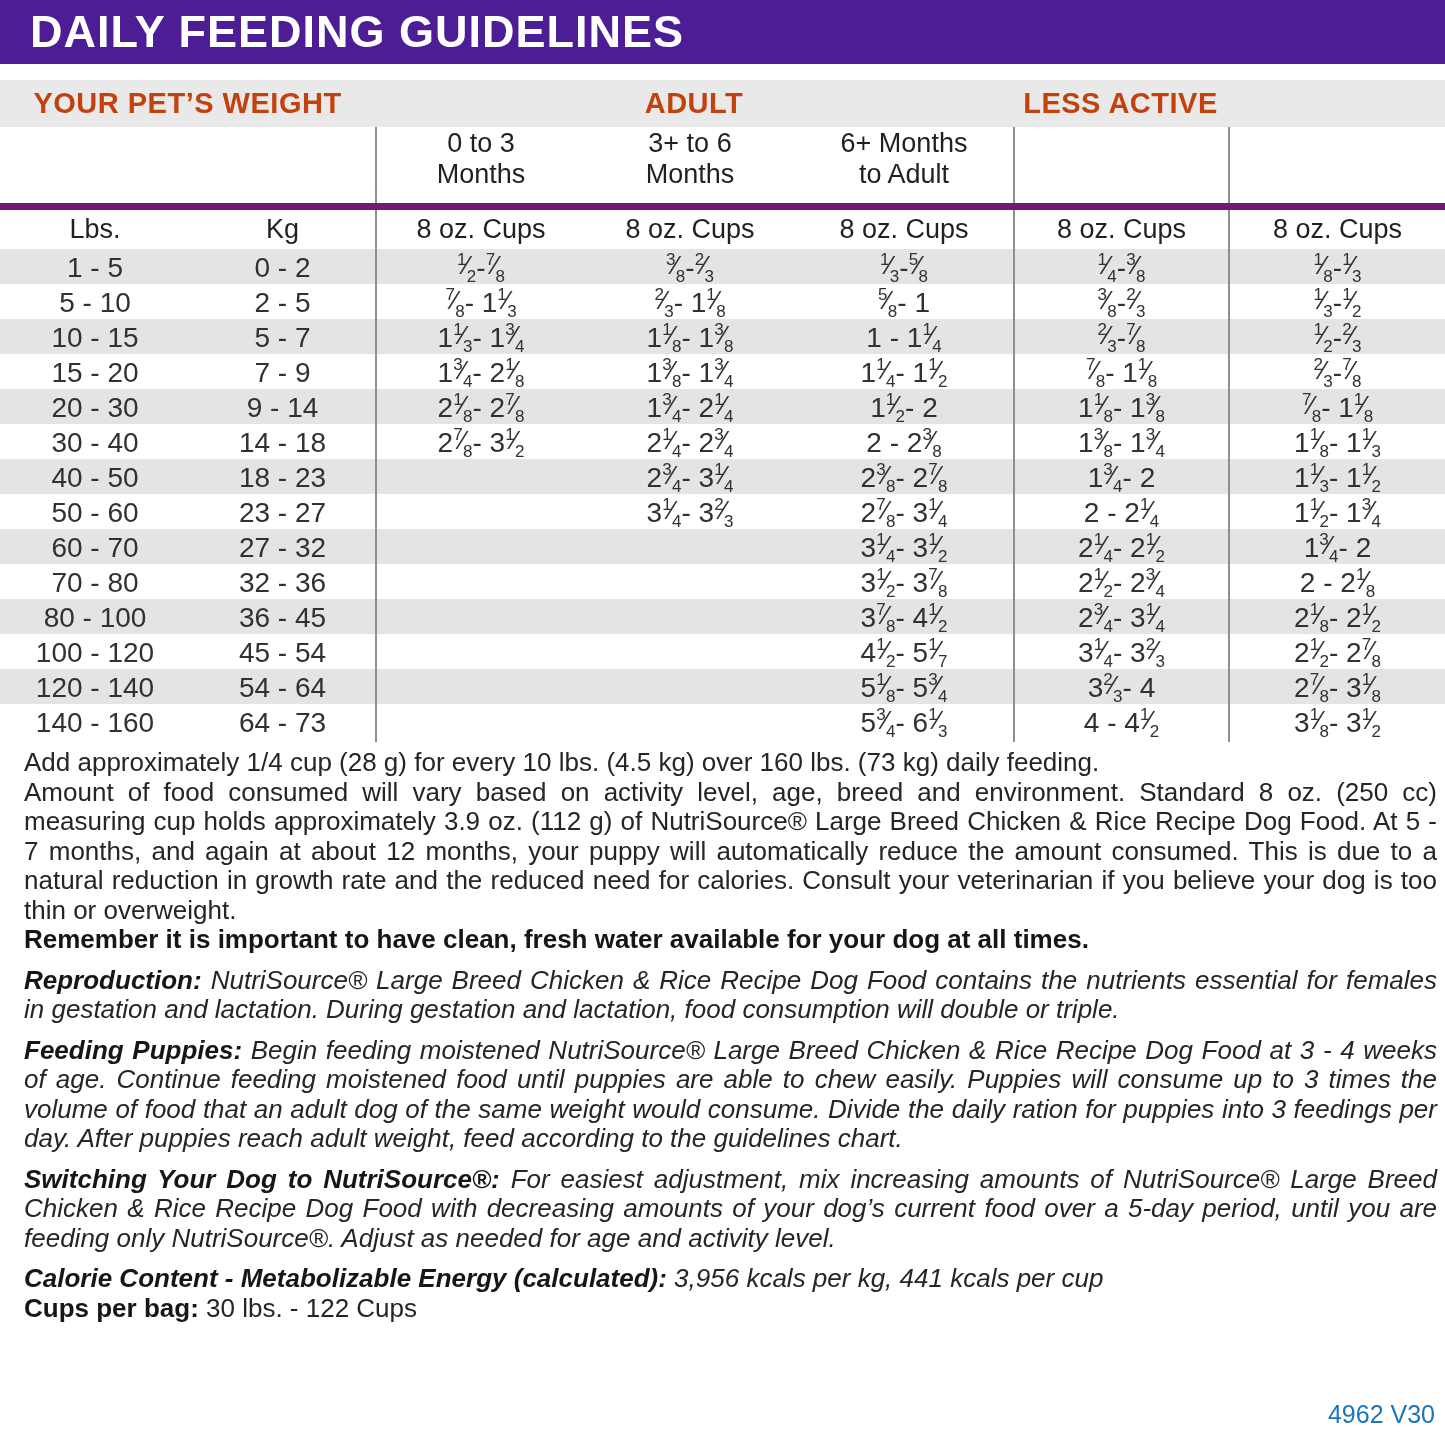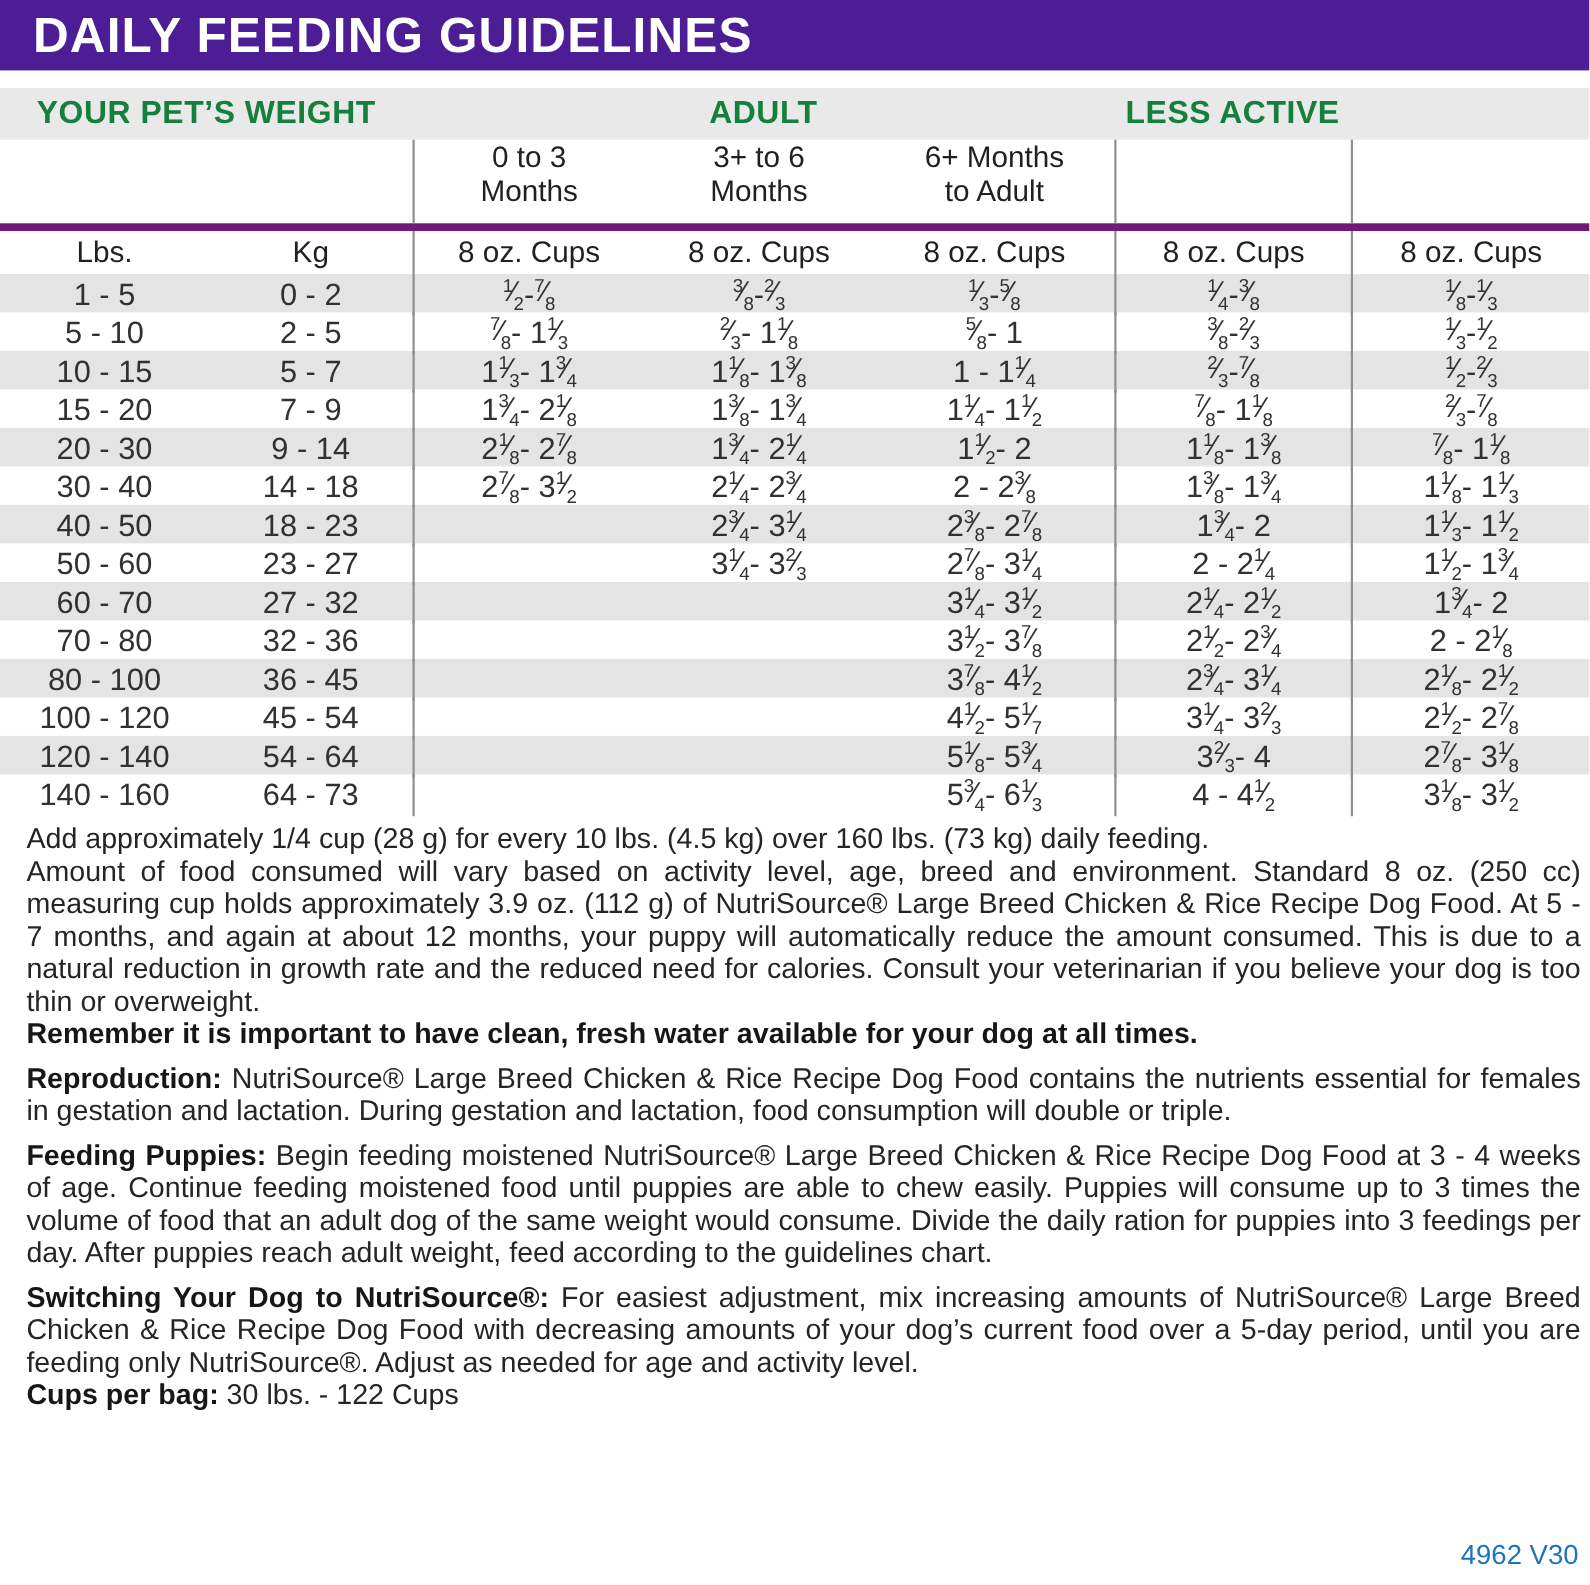--- a/index.html
+++ b/index.html
@@ -9,40 +9,40 @@
     font-family:"Liberation Sans",sans-serif;
   }
   
   .banner{height:64px;background:#4c1d95;display:flex;align-items:center;
     padding-left:30px;box-sizing:border-box;}
   .banner h1{margin:0;color:#ffffff;font-size:45px;font-weight:bold;letter-spacing:1px;}
   
   .tbl{margin-top:16px;}
   .row-group{display:grid;grid-template-columns:375px 638px 215px 217px;
     background:#e9e9e9;height:47px;align-items:center;}
-  .row-group .gcell{text-align:center;font-weight:bold;font-size:29px;color:#15803d;letter-spacing:.5px;}
+  .row-group .gcell{text-align:center;font-weight:bold;font-size:29px;color:#c2410c;letter-spacing:.5px;}
   .row-stage,.row-unit,.row-data{display:grid;grid-template-columns:190px 185px 210px 210px 218px 215px 217px;}
   .row-stage{height:76px;}
   .row-stage .cell{padding-top:1px;font-size:27px;line-height:31px;white-space:pre-line;text-align:center;color:#221f1f;}
   .row-unit{height:39px;border-top:7px solid #701a75;}
   .row-unit .cell{display:flex;align-items:center;justify-content:center;font-size:27px;color:#221f1f;}
   .row-data{height:35px;}
   .row-data.stripe{background:#e4e4e4;}
   .row-data .cell{display:flex;align-items:center;justify-content:center;
     font-size:28px;color:#333030;}
   .cell{box-sizing:border-box;}
   .dl{border-left:2px solid #8f8f8f;}
   
   .fn{font-size:17px;vertical-align:9px;}
   .fd{font-size:17px;vertical-align:-8px;}
   .fs{font-size:26px;margin:0 -2px;}
   
   .notes{padding:9px 8px 0 24px;font-size:26px;line-height:29.5px;color:#262424;}
   .notes p{margin:0;}
-  .notes p.gap{margin-top:11px;}
+  .notes p.gap{margin-top:11px;font-style:italic;}
   .notes p.just{text-align:justify;}
   .notes strong{color:#171515;}
   
   .code{position:absolute;right:10px;bottom:12px;color:#1b75bc;font-size:25px;}
 </style>
 </head>
 <body>
 
 <div class="banner">
   <h1>DAILY FEEDING GUIDELINES</h1>
@@ -205,16 +205,17 @@
     </div>
 </div>
 
 <div class="notes" id="notes">
     <p>Add approximately 1/4 cup (28 g) for every 10 lbs. (4.5 kg) over 160 lbs. (73 kg) daily feeding.</p>
     <p class="just">Amount of food consumed will vary based on activity level, age, breed and environment. Standard 8 oz. (250 cc) measuring cup holds approximately 3.9 oz. (112 g) of NutriSource® Large Breed Chicken &amp; Rice Recipe Dog Food. At 5 - 7 months, and again at about 12 months, your puppy will automatically reduce the amount consumed. This is due to a natural reduction in growth rate and the reduced need for calories. Consult your veterinarian if you believe your dog is too thin or overweight.</p>
     <p><strong>Remember it is important to have clean, fresh water available for your dog at all times.</strong></p>
     <p class="just gap"><strong>Reproduction:</strong> NutriSource® Large Breed Chicken &amp; Rice Recipe Dog Food contains the nutrients essential for females in gestation and lactation. During gestation and lactation, food consumption will double or triple.</p>
     <p class="just gap"><strong>Feeding Puppies:</strong> Begin feeding moistened NutriSource® Large Breed Chicken &amp; Rice Recipe Dog Food at 3 - 4 weeks of age. Continue feeding moistened food until puppies are able to chew easily. Puppies will consume up to 3 times the volume of food that an adult dog of the same weight would consume. Divide the daily ration for puppies into 3 feedings per day. After puppies reach adult weight, feed according to the guidelines chart.</p>
     <p class="just gap"><strong>Switching Your Dog to NutriSource®:</strong> For easiest adjustment, mix increasing amounts of NutriSource® Large Breed Chicken &amp; Rice Recipe Dog Food with decreasing amounts of your dog’s current food over a 5-day period, until you are feeding only NutriSource®. Adjust as needed for age and activity level.</p>
+    <p class="gap"><strong>Calorie Content - Metabolizable Energy (calculated):</strong> 3,956 kcals per kg, 441 kcals per cup</p>
     <p><strong>Cups per bag:</strong>  30 lbs. -  122 Cups</p>
   </div>
 
 <div class="code">4962 V30</div>
 
 </body></html>

